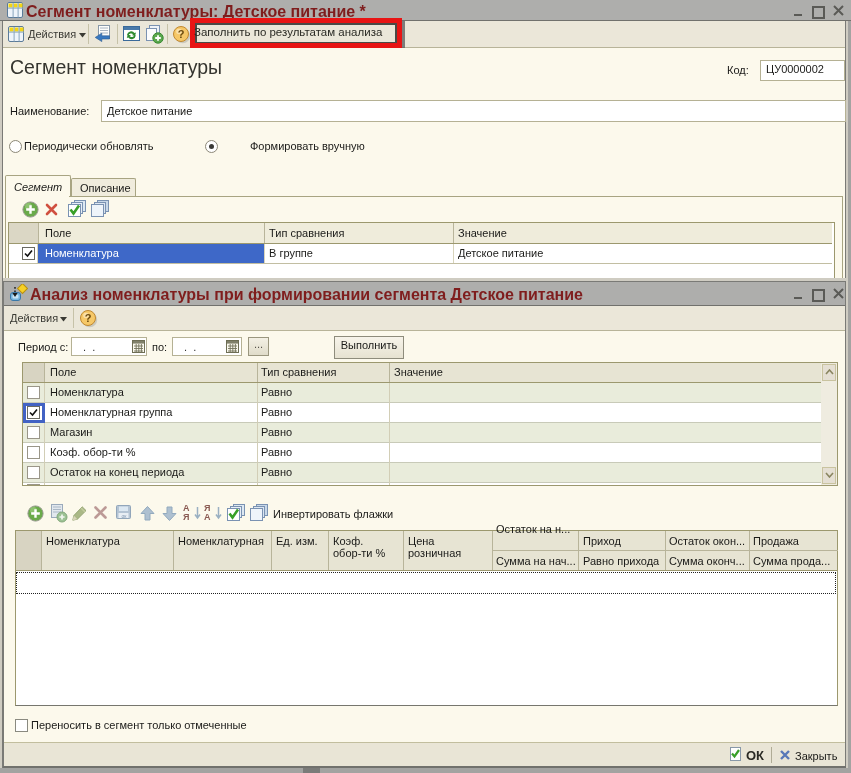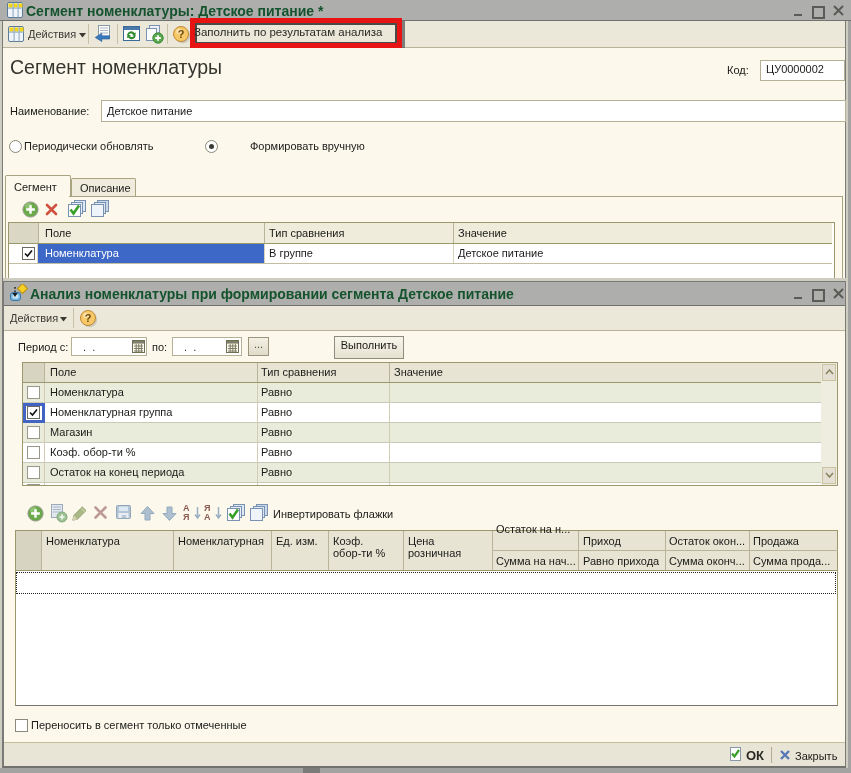--- a/index.html
+++ b/index.html
@@ -1,21 +1,21 @@
 <!DOCTYPE html>
 <html><head>
 <meta charset="utf-8">
 <style>
   html,body{margin:0;padding:0;}
   body{width:851px;height:773px;position:relative;overflow:hidden;
        font-family:"Liberation Sans",sans-serif;font-size:11px;color:#1a1a18;
        background:#a3a3a1;}
   .abs{position:absolute;}
   .tb{background:#aeaeac;}
-  .ttext{font-weight:bold;color:#14532d;font-size:14px;white-space:nowrap;}
+  .ttext{font-weight:bold;color:#7f1d1d;font-size:16px;white-space:nowrap;}
   .beige{background:#ebe7d9;}
   .ivory{background:#fcf9ec;}
   .lbl{white-space:nowrap;}
   .inp{background:#fff;border:1px solid #b5b194;}
   .hdrcell{color:#1a1a18;}
 </style>
 </head>
 <body>
 
 <div class="abs tb" style="left:0;top:0;width:851px;height:20px;"></div>
@@ -104,21 +104,21 @@
 
 <div class="abs" style="left:9px;top:140px;width:11px;height:11px;border:1px solid #8c8878;border-radius:50%;background:#fff;"></div>
 <div class="abs lbl" style="left:24px;top:140px;">Периодически обновлять</div>
 <div class="abs" style="left:205px;top:140px;width:11px;height:11px;border:1px solid #8c8878;border-radius:50%;background:#fff;"></div>
 <div class="abs" style="left:209px;top:144px;width:5px;height:5px;border-radius:50%;background:#3a3a36;"></div>
 <div class="abs lbl" style="left:222px;top:140px;margin-left:28px;">Формировать вручную</div>
 
 <div class="abs" style="left:71px;top:178px;width:63px;height:18px;background:#f0ecdd;border:1px solid #a8a482;border-bottom:none;border-radius:2px 2px 0 0;"></div>
 <div class="abs lbl" style="left:80px;top:182px;">Описание</div>
 <div class="abs" style="left:5px;top:175px;width:64px;height:21px;background:#fcf9ec;border:1px solid #a8a482;border-bottom:none;border-radius:2px 2px 0 0;"></div>
-<div class="abs lbl" style="left:14px;top:181px;">Сегмент</div>
+<div class="abs lbl" style="left:14px;top:181px;font-style:italic;">Сегмент</div>
 
 <div class="abs" style="left:5px;top:196px;width:836px;height:85px;border:1px solid #a8a482;border-bottom:none;background:#fcf9ec;"></div>
 <div class="abs" style="left:6px;top:196px;width:63px;height:1px;background:#fcf9ec;"></div>
 
 <svg class="abs" style="left:22px;top:201px;" width="17" height="17" viewBox="0 0 17 17">
   <circle cx="8.5" cy="8.5" r="7.6" fill="#6aaa4a" stroke="#9a9a92"></circle>
   <circle cx="6.5" cy="5.5" r="3.4" fill="#96c878" opacity="0.8"></circle>
   <path d="M8.5 4.2 v8.6 M4.2 8.5 h8.6" stroke="#fff" stroke-width="2.4"></path>
 </svg>
 <svg class="abs" style="left:45px;top:203px;" width="13" height="13" viewBox="0 0 13 13">

